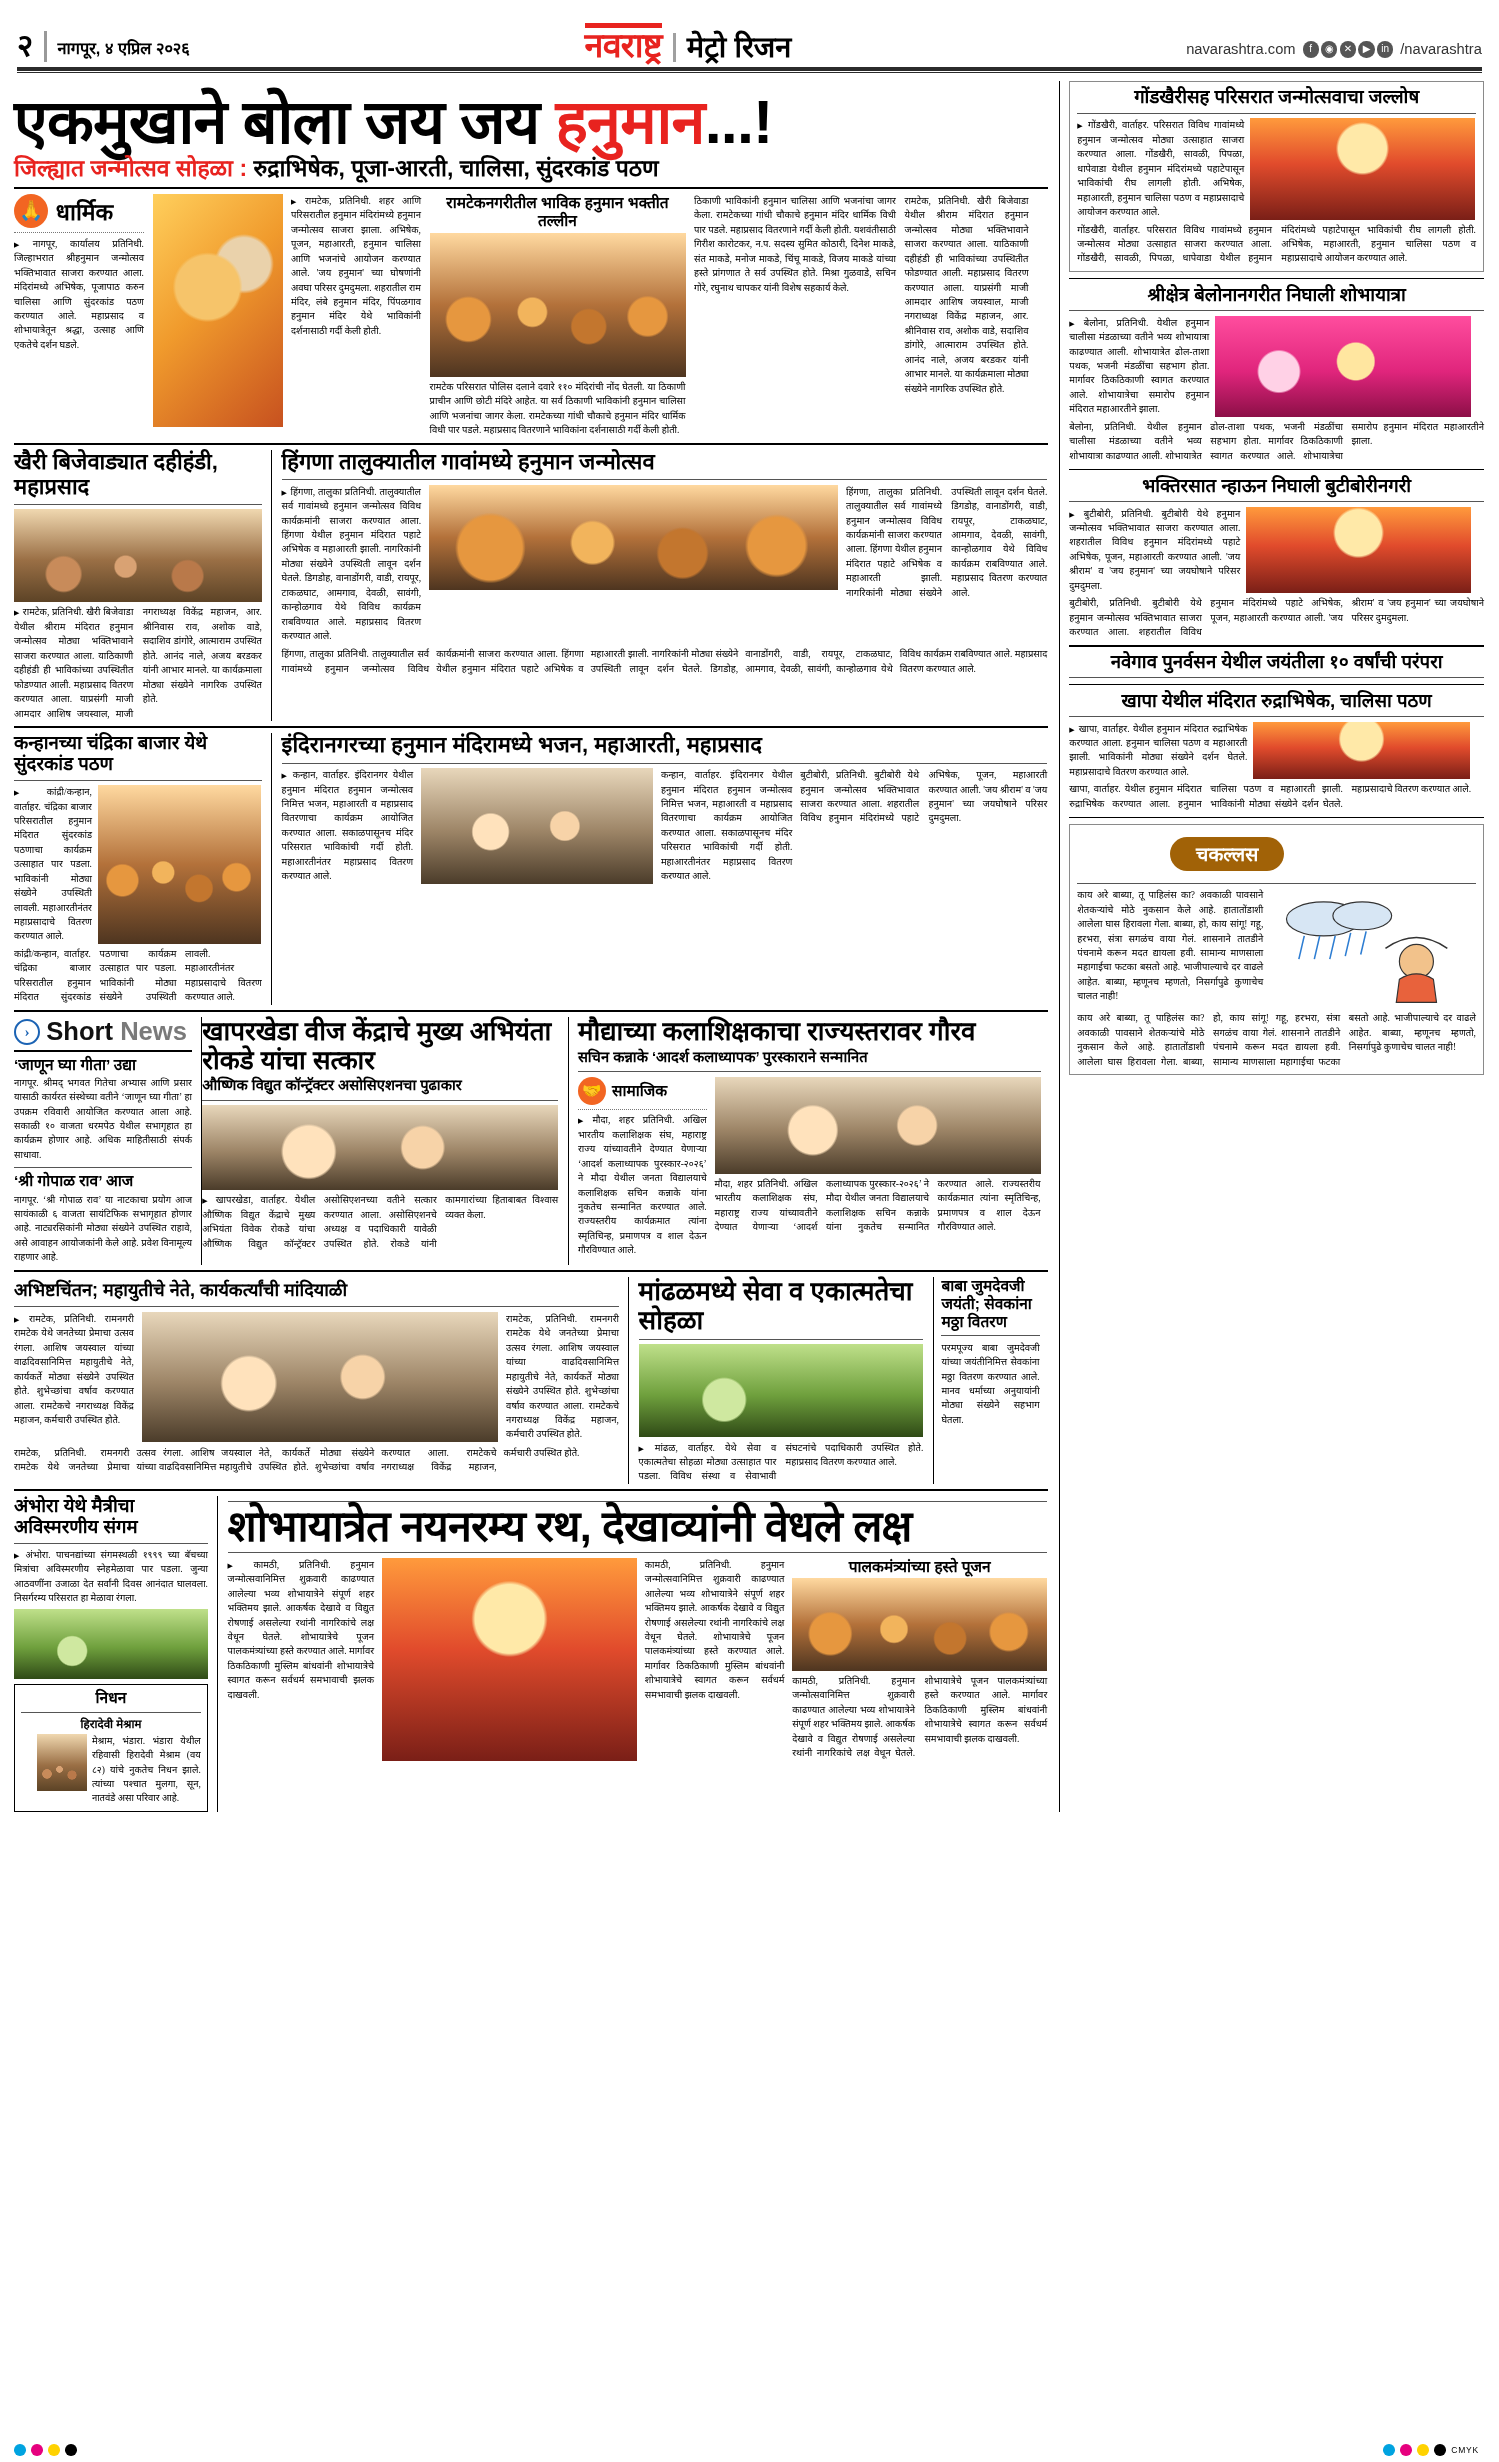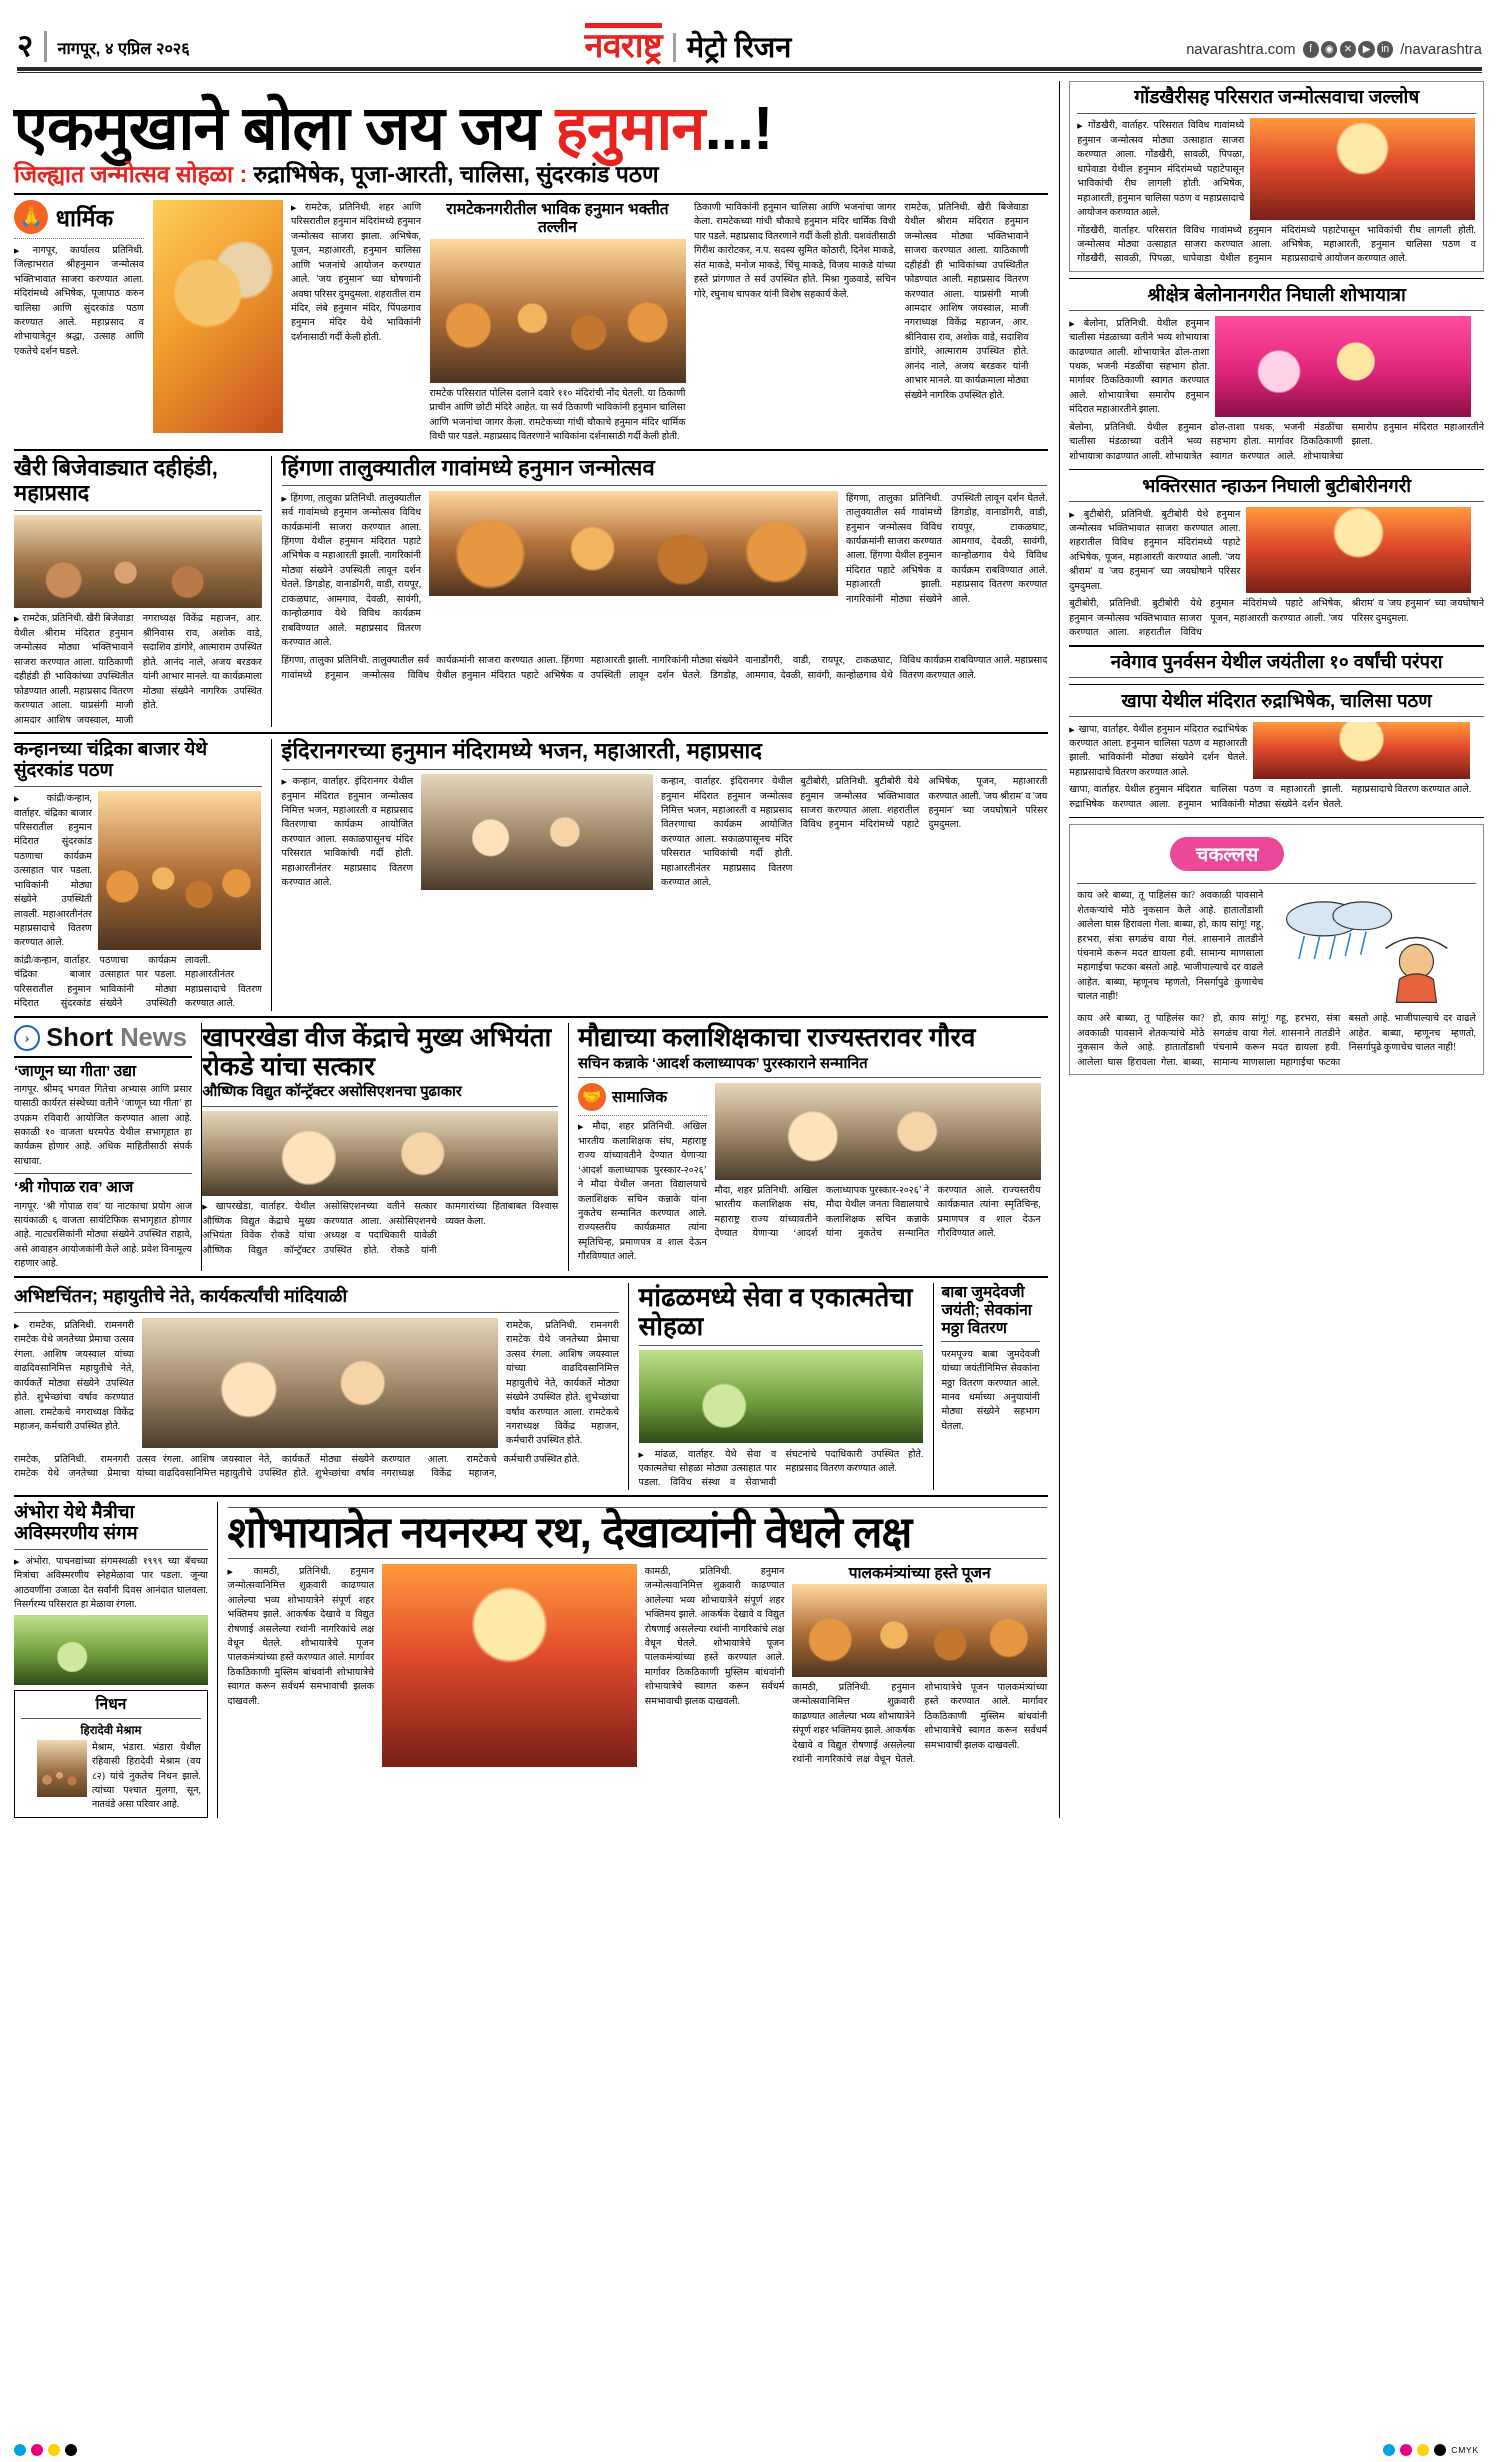--- a/index.html
+++ b/index.html
@@ -149,21 +149,21 @@
     display: inline-block; background: #1f78c1; color: #fff;
     font-family: "Liberation Sans", sans-serif; font-weight: 700;
     font-size: 19.4px; padding: 3.9px 20px 5.4px 14px; position: relative;
   }
   .ribbon::after {
     content: ""; position: absolute; right: -15.5px; top: 0;
     border-left: 15.5px solid #1f78c1;
     border-top: 0 solid transparent; border-bottom: 34px solid transparent;
   }
   .pill {
-    display: inline-block; background: #ec4899; color: #fff; border-radius: 20px;
+    display: inline-block; background: #a16207; color: #fff; border-radius: 20px;
     font-family: "Liberation Sans", sans-serif; font-weight: 700;
     font-size: 19.4px; padding: 3.1px 26px 4.7px;
   }
   .social-sec {
     display: inline-flex; align-items: center; gap: 6.2px;
   }
   .social-orb {
     width: 28px; height: 28px; border-radius: 50%; background: #f26522;
     display:flex; align-items:center; justify-content:center; color:#fff; font-size: 15.5px;
   }
@@ -206,21 +206,21 @@
       <span>/navarashtra</span>
     </div>
   </div>
   <div class="rule-thick"></div>
   <div class="rule-thin"></div>
 
   <div class="body-grid">
 
     <div class="col-main">
 
-      <div class="mega" style="margin-top:18px;">
+      <div class="mega" style="margin-top:12px;">
         <span>एकमुखाने बोला जय जय </span><span class="red">हनुमान</span><span>...!</span>
       </div>
       <div class="subdeck">
         <span class="red">जिल्ह्यात जन्मोत्सव सोहळा :</span><span> रुद्राभिषेक, पूजा-आरती, चालिसा, सुंदरकांड पठण</span>
       </div>
       <div class="hr-b"></div>
 
       <div style="display:flex; gap:8.5px;">
 
         <div style="width:130px;">

